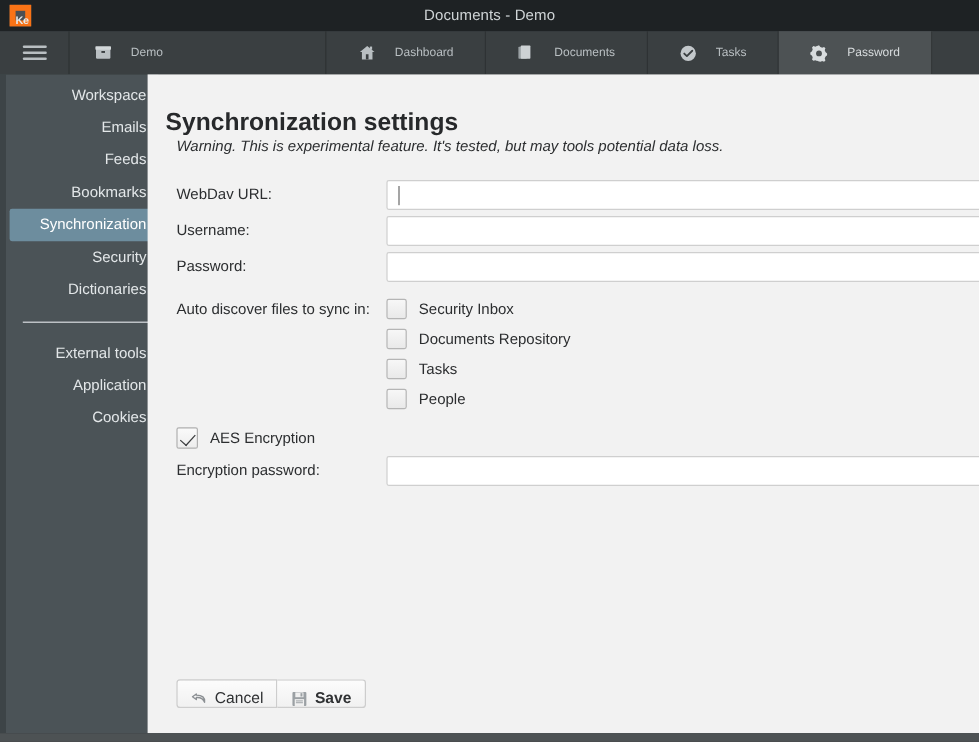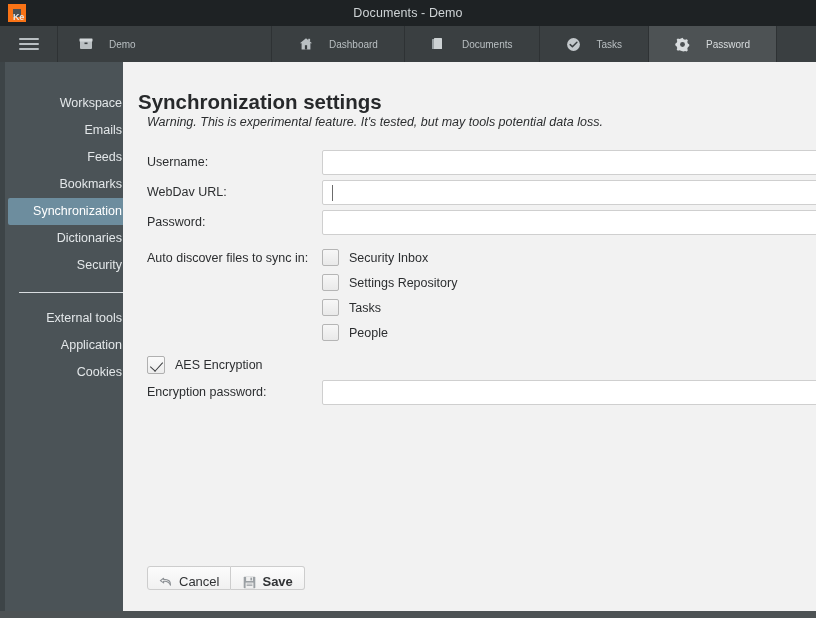--- a/index.html
+++ b/index.html
@@ -98,21 +98,21 @@
   .tab svg { display: block; }
   .tabfill { flex: 1; border-right: none; }
 
   
   .sidebar {
     position: absolute;
     left: 0; top: 62px;
     width: 132px; height: 549px;
     background: #4b5357;
     border-left: 5px solid #3d4447;
-    padding-top: 28px;
+    padding-top: 4px;
   }
   .side-item {
     height: 27px;
     line-height: 27px;
     text-align: right;
     padding-right: 10px;
     color: #e3e7e9;
     font-size: 12.5px;
     white-space: nowrap;
   }
@@ -348,48 +348,48 @@
 
     <div class="tab tabfill"></div>
   </div>
 
   <div class="sidebar">
     <div class="side-item"><span>Workspace</span></div>
     <div class="side-item"><span>Emails</span></div>
     <div class="side-item"><span>Feeds</span></div>
     <div class="side-item"><span>Bookmarks</span></div>
     <div class="side-item sel"><span>Synchronization</span></div>
+    <div class="side-item"><span>Security</span></div>
     <div class="side-item"><span>Dictionaries</span></div>
-    <div class="side-item"><span>Security</span></div>
 
     <div class="side-divider"></div>
 
     <div class="side-item"><span>External tools</span></div>
     <div class="side-item"><span>Application</span></div>
     <div class="side-item"><span>Cookies</span></div>
   </div>
 
   <div class="main">
 
     <div class="page-title">Synchronization settings</div>
     <div class="warning">Warning. This is experimental feature. It's tested, but may tools potential data loss.</div>
 
     <div class="form">
 
       <div class="row">
-        <div class="lbl">Username:</div>
-        <div class="field">
-          <span></span>
-        </div>
-      </div>
-
-      <div class="row">
         <div class="lbl">WebDav URL:</div>
         <div class="field">
           <div class="caret"></div>
+          <span></span>
+        </div>
+      </div>
+
+      <div class="row">
+        <div class="lbl">Username:</div>
+        <div class="field">
           <span></span>
         </div>
       </div>
 
       <div class="row">
         <div class="lbl">Password:</div>
         <div class="field">
           <span></span>
         </div>
       </div>
@@ -397,21 +397,21 @@
       <div style="height:7px"></div>
 
       <div class="cbrow">
         <div class="lbl" style="top:4px">Auto discover files to sync in:</div>
         <div class="cbox"></div>
         <div class="cbtext">Security Inbox</div>
       </div>
 
       <div class="cbrow">
         <div class="cbox"></div>
-        <div class="cbtext">Settings Repository</div>
+        <div class="cbtext">Documents Repository</div>
       </div>
 
       <div class="cbrow">
         <div class="cbox"></div>
         <div class="cbtext">Tasks</div>
       </div>
 
       <div class="cbrow">
         <div class="cbox"></div>
         <div class="cbtext">People</div>

